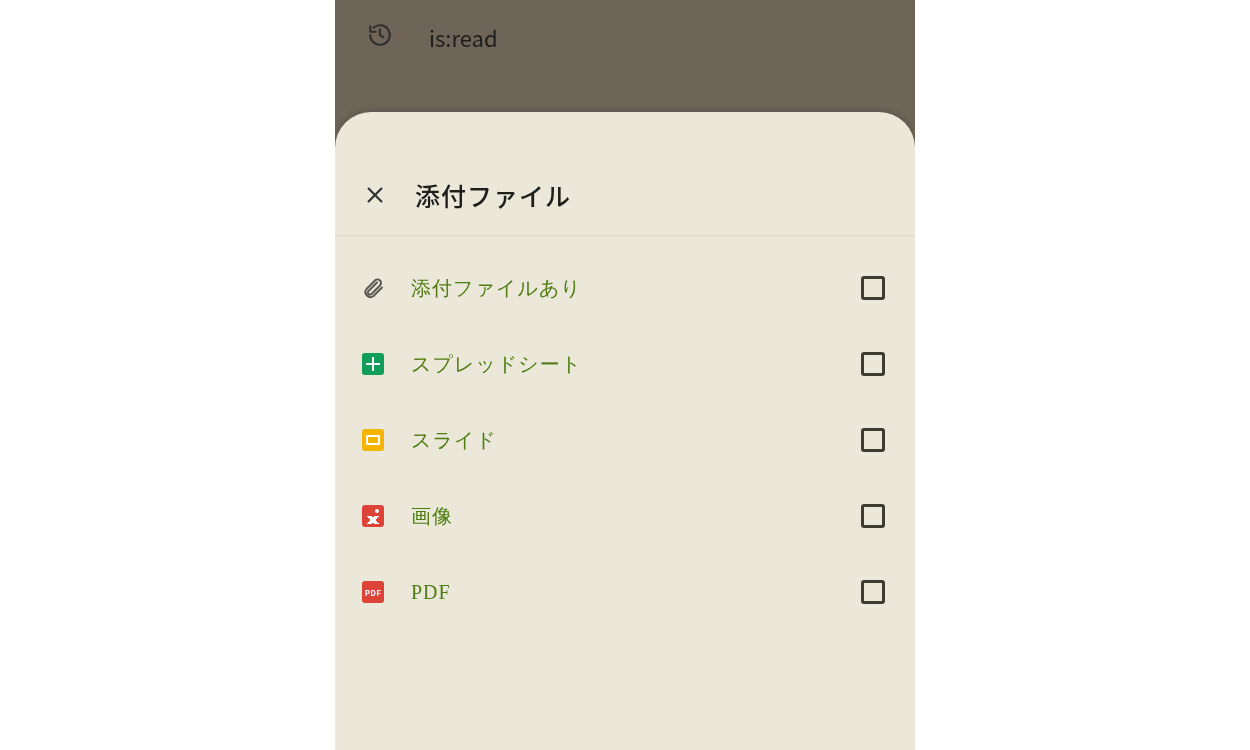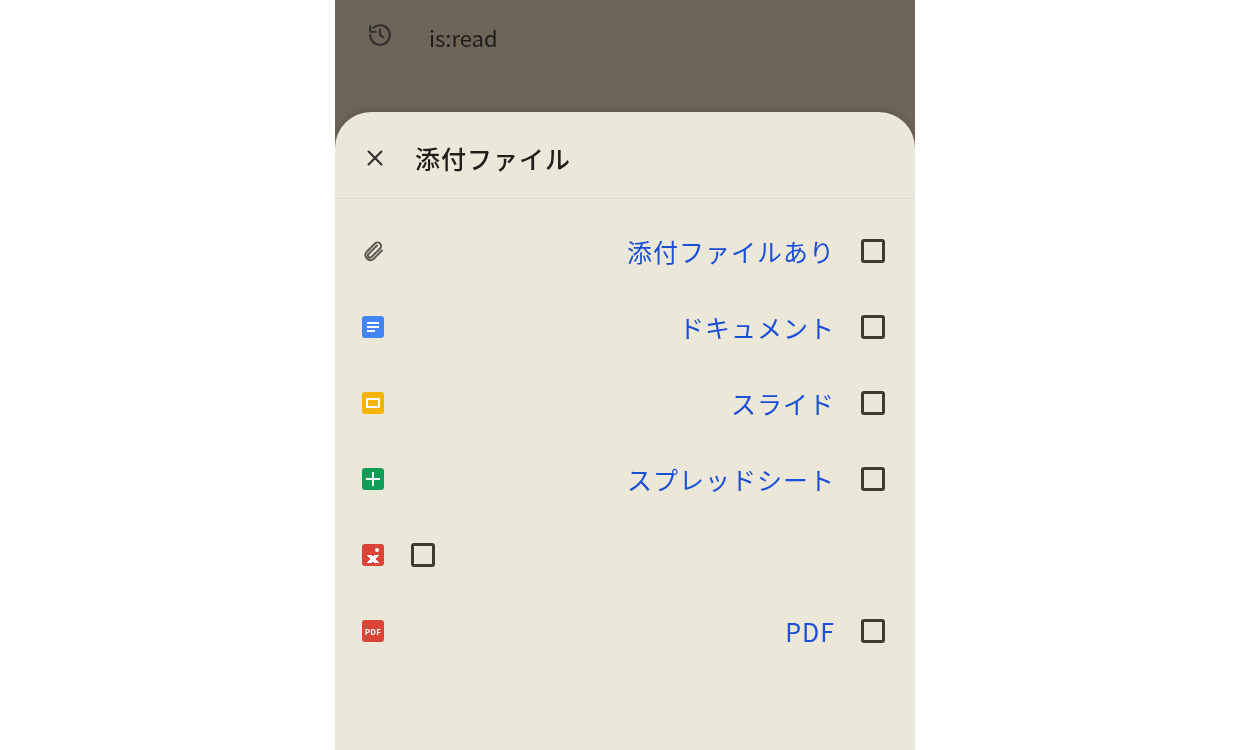--- a/index.html
+++ b/index.html
@@ -18,21 +18,20 @@
     background: #ffffff;
   }
   .phone-col {
     position: absolute;
     left: 335px;
     top: 0;
     width: 580px;
     height: 750px;
     background: #6e6558;
     overflow: hidden;
-    text-align: right;
   }
   .bg-list {
     padding-top: 12px;
   }
   .bg-item {
     display: flex;
     align-items: center;
     height: 50px;
     padding: 0 32px;
     gap: 36px;
@@ -58,20 +57,21 @@
     box-shadow: 0 -2px 6px rgba(0,0,0,0.15);
     display: flex;
     flex-direction: column;
   }
   .sheet-header {
     display: flex;
     align-items: center;
     gap: 26px;
     padding: 28px 26px 22px 26px;
     border-bottom: 1px solid rgba(0,0,0,0.06);
+    margin-top: 37px;
   }
   .close-btn {
     width: 28px;
     height: 28px;
     display: flex;
     align-items: center;
     justify-content: center;
     color: #333;
     cursor: pointer;
   }
@@ -95,23 +95,24 @@
   .option-icon {
     width: 24px;
     height: 24px;
     display: flex;
     align-items: center;
     justify-content: center;
     flex: 0 0 auto;
   }
   .option-label {
     flex: 1;
-    font-size: 25px;
-    color: #1d4ed8;
+    font-size: 20px;
+    color: #4d7c0f;
     letter-spacing: 1px;
+    font-family: Liberation Serif, serif;
   }
   .checkbox {
     width: 24px;
     height: 24px;
     border: 3px solid #3c3c33;
     border-radius: 3px;
     box-sizing: border-box;
     flex: 0 0 auto;
   }
   
@@ -221,48 +222,42 @@
         <div class="option-row">
           <span class="option-icon">
             <svg width="24" height="24" viewBox="0 0 24 24" fill="none" stroke="#5a5a52" stroke-width="2" stroke-linecap="round" stroke-linejoin="round">
               <path d="M21 11.5l-8.5 8.5a5 5 0 0 1-7-7L14 4.5a3.5 3.5 0 0 1 5 5L10.5 18a2 2 0 0 1-3-3L16 6.5"></path>
             </svg>
           </span>
           <span class="option-label">添付ファイルあり</span>
           <span class="checkbox"></span>
         </div>
 
-        <div class="option-row">
-          <span class="option-icon">
-            <span class="ficon docs"></span>
-          </span>
-          <span class="option-label">ドキュメント</span>
+
+        <div class="option-row">
+          <span class="option-icon">
+            <span class="ficon sheets"></span>
+          </span>
+          <span class="option-label">スプレッドシート</span>
           <span class="checkbox"></span>
         </div>
 
         <div class="option-row">
           <span class="option-icon">
             <span class="ficon slides"></span>
           </span>
           <span class="option-label">スライド</span>
           <span class="checkbox"></span>
         </div>
 
         <div class="option-row">
           <span class="option-icon">
-            <span class="ficon sheets"></span>
-          </span>
-          <span class="option-label">スプレッドシート</span>
-          <span class="checkbox"></span>
-        </div>
-
-        <div class="option-row">
-          <span class="option-icon">
             <span class="ficon image"></span>
           </span>
+          <span class="option-label">画像</span>
           <span class="checkbox"></span>
         </div>
 
         <div class="option-row">
           <span class="option-icon">
             <span class="ficon pdf">PDF</span>
           </span>
           <span class="option-label">PDF</span>
           <span class="checkbox"></span>
         </div>

